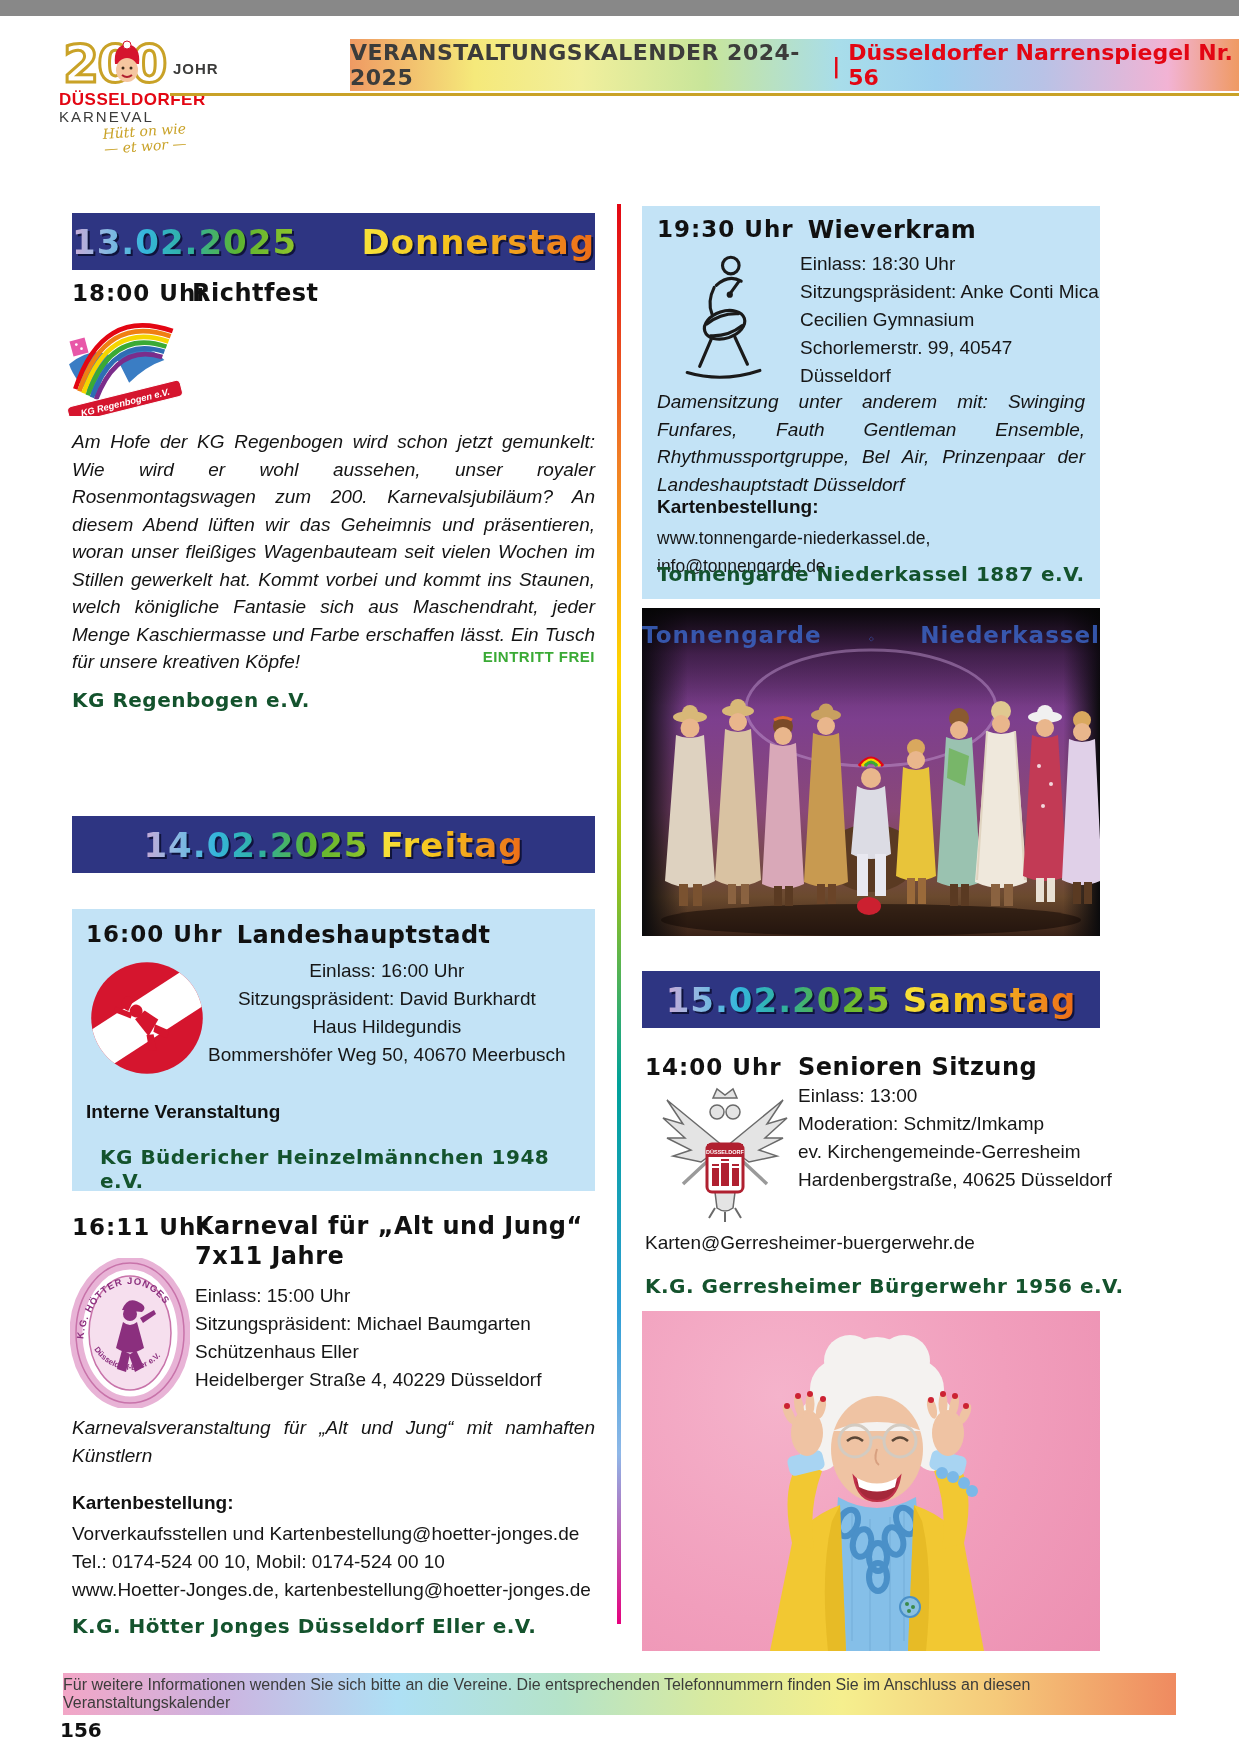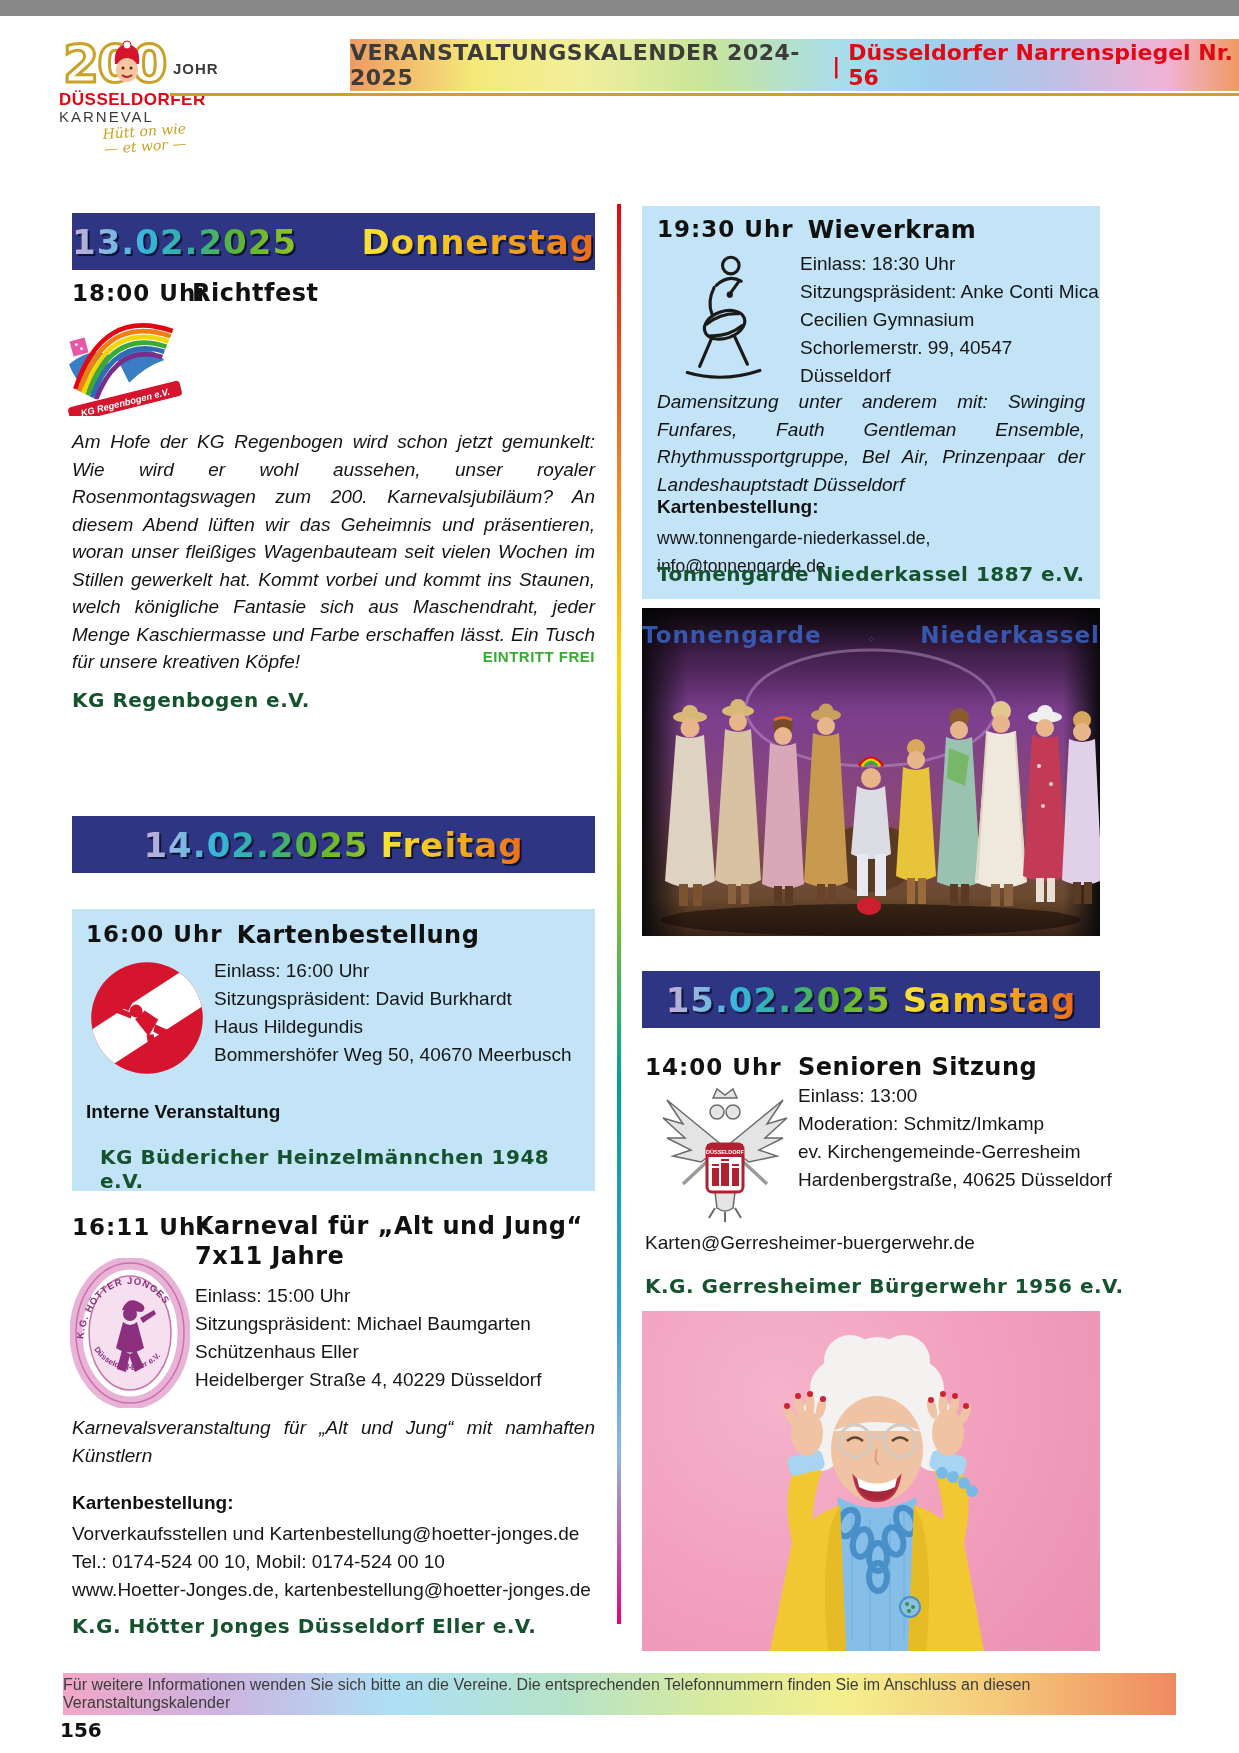--- a/index.html
+++ b/index.html
@@ -138,42 +138,42 @@
   <div class="abs clubname" style="left:72px;top:672px;">KG Regenbogen e.V.</div>
 
   <div class="abs day-banner" style="left:72px;top:800px;width:523px;height:57px;">
     <span class="date-grad">14.02.2025</span>
     <span class="wday-grad">Freitag</span>
   </div>
 
   <div class="abs bluebox" style="left:72px;top:893px;width:523px;height:282px;">
     <div class="abs" style="left:14px;top:12px;display:flex;gap:14px;">
       <span class="ev-time">16:00 Uhr</span>
-      <span class="ev-title">Kartenbestellung</span>
+      <span class="ev-title">Landeshauptstadt</span>
     </div>
     <svg class="abs" style="left:16px;top:50px;" width="118" height="118" viewBox="0 0 110 110">
       <defs>
           <clipPath id="hz-clip">
             <circle cx="55" cy="55" r="52"></circle>
           </clipPath>
         </defs>
       <circle cx="55" cy="55" r="52" fill="#d5152e"></circle>
       <g clip-path="url(#hz-clip)">
         <rect x="-30" y="36" width="170" height="38" fill="#fff" transform="rotate(-33 55 55)"></rect>
         <g fill="#d5152e" transform="rotate(-33 55 55)">
           <circle cx="50" cy="44" r="6"></circle>
           <path d="M44,40 q-6,-8 2,-12 q6,-2 8,6 Z"></path>
           <path d="M45,50 l12,-2 l6,14 l-16,8 Z"></path>
           <path d="M46,68 l-6,14 l6,3 l6,-14 Z"></path>
           <path d="M58,64 l8,12 l-6,5 l-7,-12 Z"></path>
           <path d="M36,30 l10,14 l-4,3 l-10,-14 Z"></path>
         </g>
       </g>
     </svg>
-    <div class="abs" style="left:142px;top:48px;">
+    <div class="abs" style="left:136px;top:48px;text-align:center;">
       <div class="detail">Einlass: 16:00 Uhr</div>
       <div class="detail">Sitzungspräsident: David Burkhardt</div>
       <div class="detail">Haus Hildegundis</div>
       <div class="detail">Bommershöfer Weg 50, 40670 Meerbusch</div>
     </div>
     <div class="abs boldlbl" style="left:14px;top:192px;">Interne Veranstaltung</div>
     <div class="abs clubname" style="left:28px;top:236px;">KG Büdericher Heinzelmännchen 1948 e.V.</div>
   </div>
 
   <div class="abs ev-time" style="left:72px;top:1198px;">16:11 Uhr</div>

